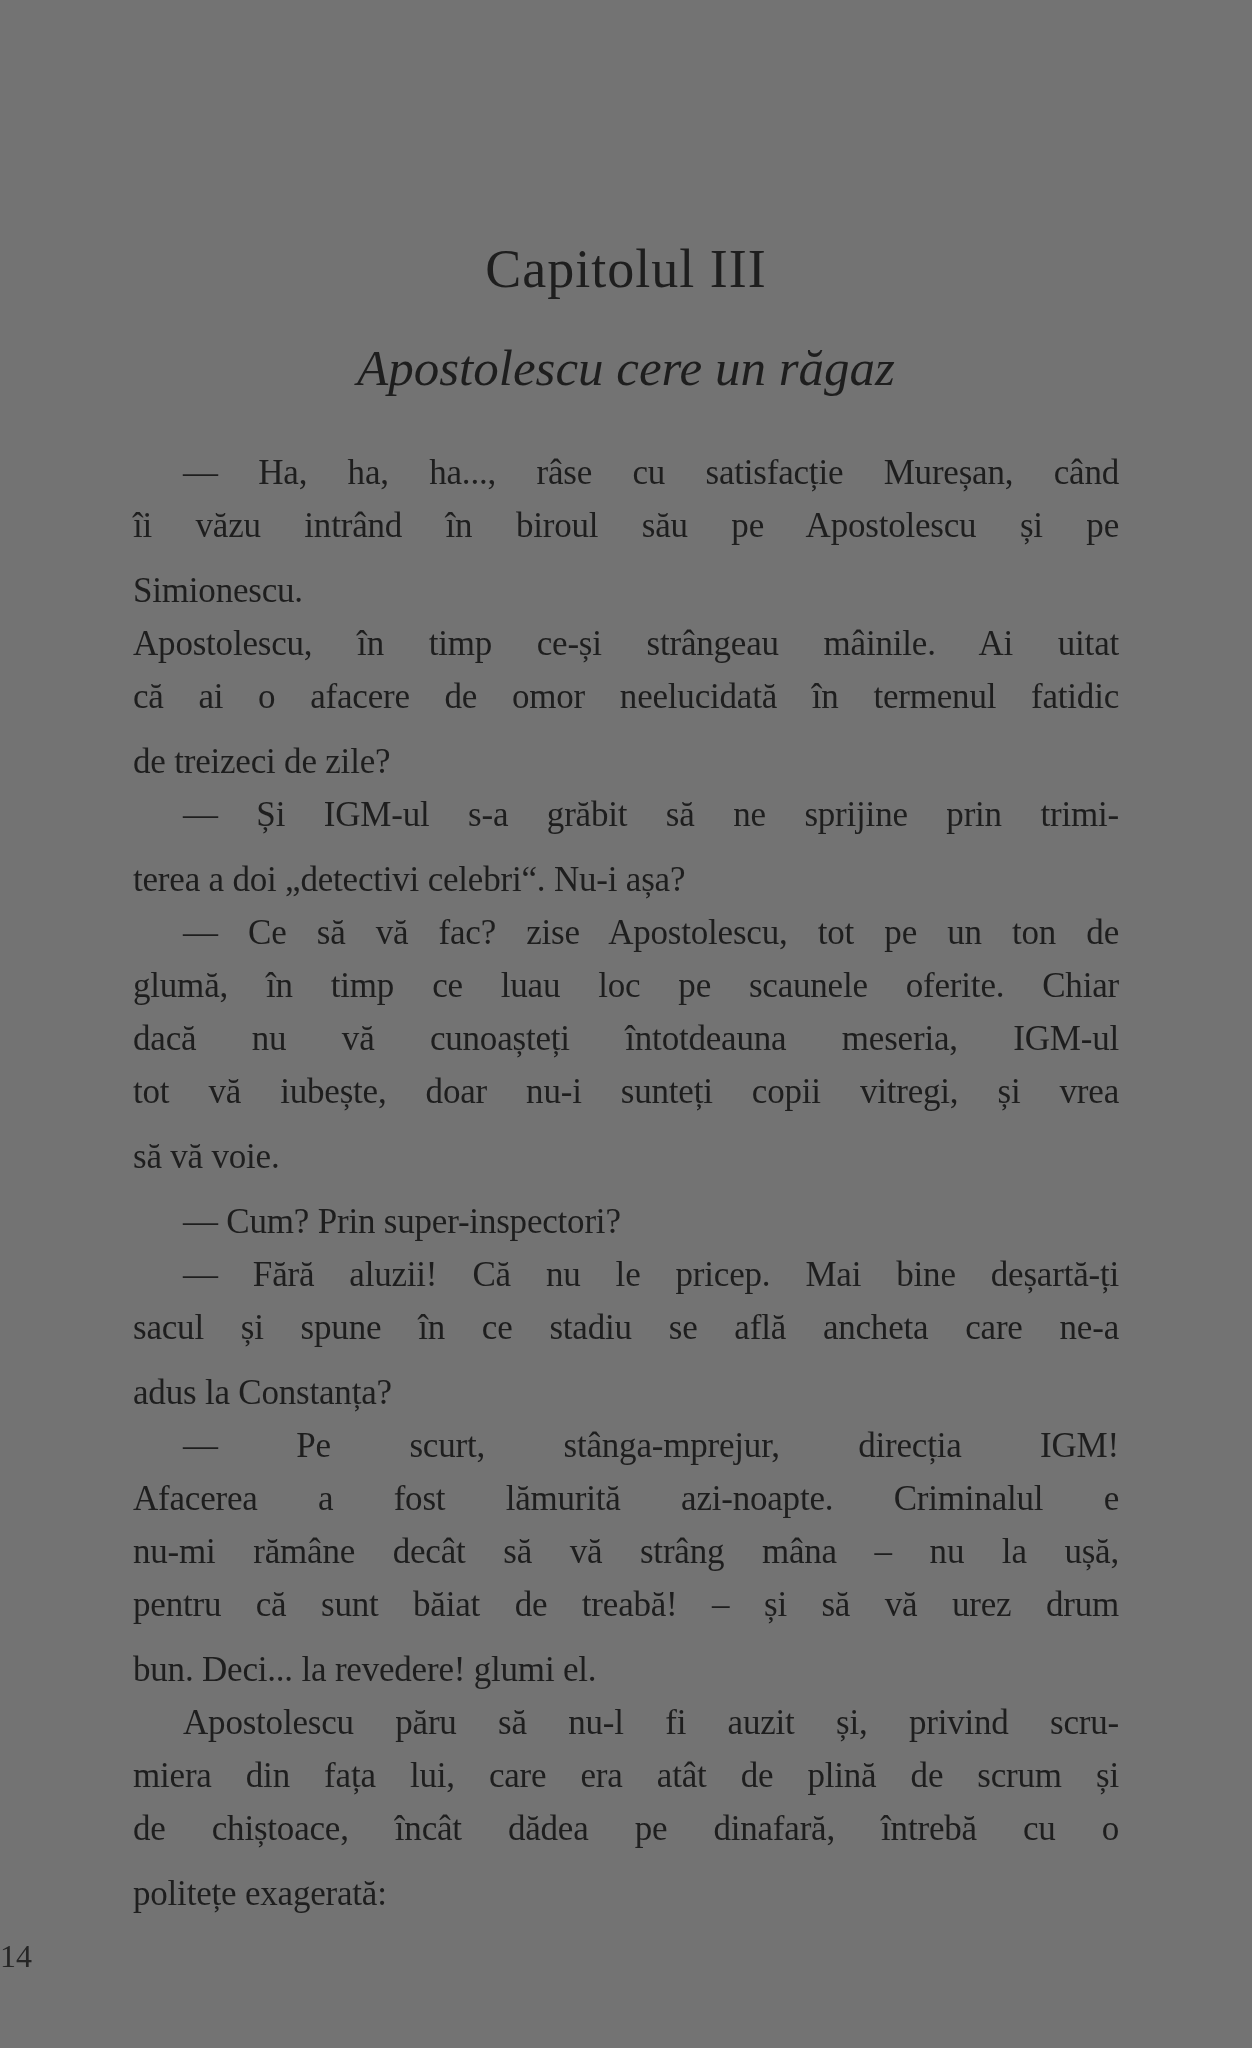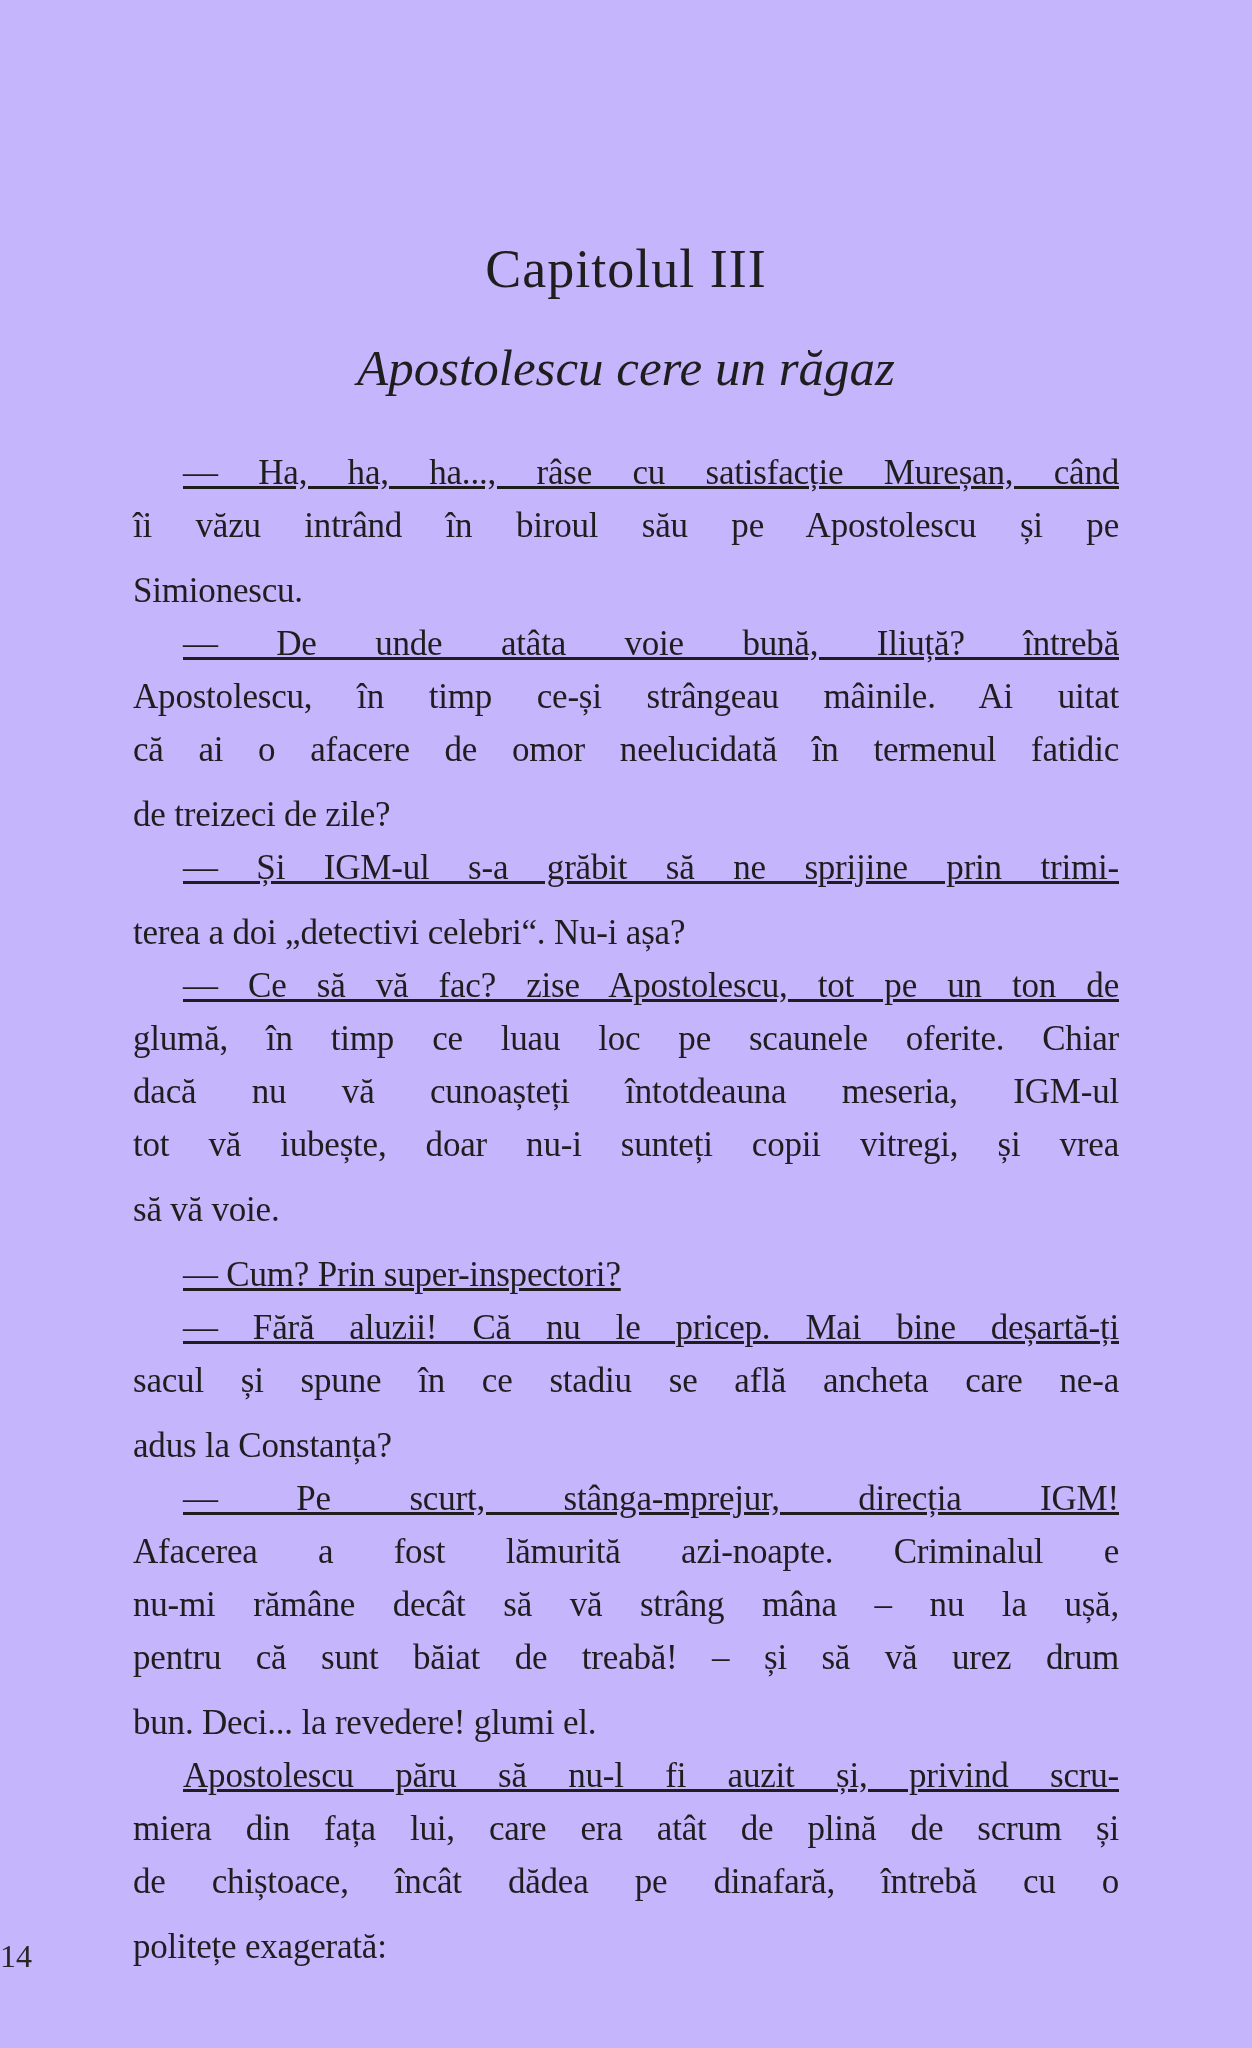--- a/index.html
+++ b/index.html
@@ -4,21 +4,21 @@
 <style>
   html, body {
     margin: 0;
     padding: 0;
     background: #ffffff;
   }
   .page {
     position: relative;
     width: 1252px;
     height: 2048px;
-    background: #c4b5fd;
+    background: #737373;
     color: #1e1e1e;
     font-family: "Liberation Serif", "DejaVu Serif", serif;
     overflow: hidden;
   }
   .title {
     margin: 0;
     padding-top: 238px;
     text-align: center;
     font-size: 54px;
     font-weight: normal;
@@ -43,21 +43,20 @@
     line-height: 53px;
     letter-spacing: -0.2px;
   }
   .line {
     text-align: justify;
     text-align-last: justify;
     white-space: normal;
   }
   .line.indent {
     text-indent: 50px;
-    text-decoration: underline;
   }
   .line.last {
     text-align-last: left;
     margin-top: 12px;
   }
   .page-number {
     position: absolute;
     top: 1938px;
     left: 0;
     width: 100%;
@@ -68,21 +67,20 @@
 </head>
 <body>
 
 <div class="page">
   <h1 class="title">Capitolul III</h1>
   <h2 class="subtitle">Apostolescu cere un răgaz</h2>
   <div class="body-text" id="lines-container">
       <div class="line indent">— Ha, ha, ha..., râse cu satisfacție Mureșan, când</div>
       <div class="line">îi văzu intrând în biroul său pe Apostolescu și pe</div>
       <div class="line last">Simionescu.</div>
-      <div class="line indent">— De unde atâta voie bună, Iliuță? întrebă</div>
       <div class="line">Apostolescu, în timp ce-și strângeau mâinile. Ai uitat</div>
       <div class="line">că ai o afacere de omor neelucidată în termenul fatidic</div>
       <div class="line last">de treizeci de zile?</div>
       <div class="line indent">— Și IGM-ul s-a grăbit să ne sprijine prin trimi-</div>
       <div class="line last">terea a doi „detectivi celebri“. Nu-i așa?</div>
       <div class="line indent">— Ce să vă fac? zise Apostolescu, tot pe un ton de</div>
       <div class="line">glumă, în timp ce luau loc pe scaunele oferite. Chiar</div>
       <div class="line">dacă nu vă cunoașteți întotdeauna meseria, IGM-ul</div>
       <div class="line">tot vă iubește, doar nu-i sunteți copii vitregi, și vrea</div>
       <div class="line last">să vă voie.</div>

